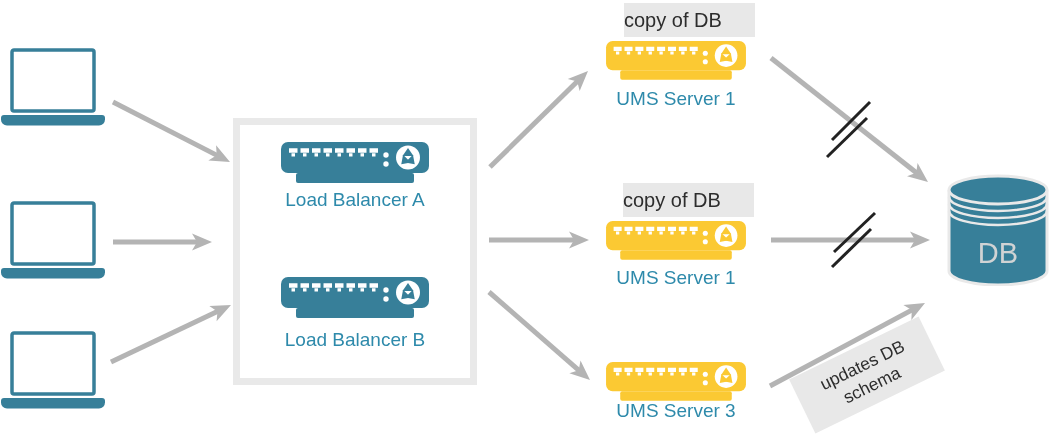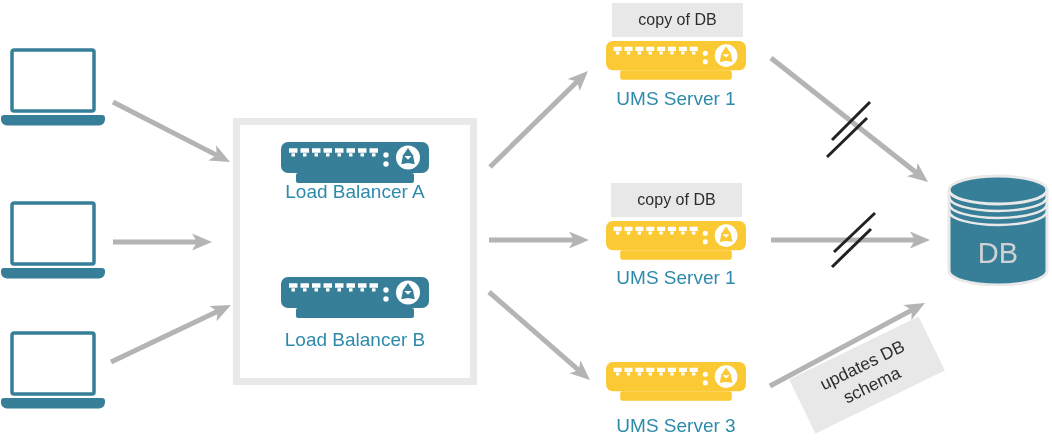--- a/index.html
+++ b/index.html
@@ -9,21 +9,21 @@
   }
   .abs{position:absolute;}
   .teal{color:var(--teal);}
   .yellow{color:var(--yellow);}
   .node-label{
     position:absolute;text-align:center;font-size:19px;line-height:24px;
     color:var(--tealText);white-space:nowrap;
   }
   .badge{
     position:absolute;background:var(--labelBg);color:var(--darkText);
-    font-size:16px;line-height:34px;height:34px;text-align:center;white-space:nowrap;
+    font-size:20px;line-height:34px;height:34px;text-align:left;white-space:nowrap;margin-left:12px;
   }
   .lb-box{
     position:absolute;left:233px;top:118px;width:230px;height:253px;
     border:7px solid var(--boxBorder);background:#fff;
   }
   .schema-note{
     position:absolute;left:795px;top:345px;width:116px;
     background:var(--labelBg);color:var(--darkText);
     font-size:17.5px;line-height:22px;text-align:center;
     padding:8px 14px;transform:rotate(-26deg);
@@ -72,21 +72,21 @@
     </svg>
   <svg class="abs teal" style="left:1px;top:331px" width="104" height="78">
       <use href="#sym-laptop"></use>
     </svg>
 
   <div class="lb-box"></div>
 
   <svg class="abs teal" style="left:280px;top:141px" width="150" height="44">
       <use href="#sym-server"></use>
     </svg>
-  <div class="node-label" style="left:240px;top:180px;width:230px">Load Balancer A</div>
+  <div class="node-label" style="left:240px;top:188px;width:230px">Load Balancer A</div>
 
   <svg class="abs teal" style="left:280px;top:276px" width="150" height="44">
       <use href="#sym-server"></use>
     </svg>
   <div class="node-label" style="left:240px;top:328px;width:230px">Load Balancer B</div>
 
   <div class="badge" style="left:612px;top:3px;width:131px">copy of DB</div>
   <svg class="abs yellow" style="left:605px;top:40px" width="142" height="41.6">
       <use href="#sym-server"></use>
     </svg>
@@ -94,21 +94,21 @@
 
   <div class="badge" style="left:611px;top:183px;width:131px">copy of DB</div>
   <svg class="abs yellow" style="left:605px;top:220px" width="142" height="41.6">
       <use href="#sym-server"></use>
     </svg>
   <div class="node-label" style="left:596px;top:266px;width:160px">UMS Server 1</div>
 
   <svg class="abs yellow" style="left:605px;top:361px" width="142" height="41.6">
       <use href="#sym-server"></use>
     </svg>
-  <div class="node-label" style="left:596px;top:414px;width:160px">UMS Server 3</div>
+  <div class="node-label" style="left:596px;top:399px;width:160px">UMS Server 3</div>
 
   <svg class="abs" style="left:946px;top:172px" width="104" height="114" viewBox="0 0 104 114">
     <path d="M3,18 V99 a49,14 0 0 0 98,0 V18" fill="var(--teal)" stroke="var(--boxBorder)" stroke-width="3"></path>
     <ellipse cx="52" cy="18" rx="49" ry="14" fill="var(--teal)" stroke="var(--boxBorder)" stroke-width="3"></ellipse>
     <path d="M3,25 a49,14 0 0 0 98,0 M3,32 a49,14 0 0 0 98,0 M3,39 a49,14 0 0 0 98,0" fill="none" stroke="var(--boxBorder)" stroke-width="2.5"></path>
     <text class="db-text" x="52" y="91" text-anchor="middle">DB</text>
   </svg>
 
   <div class="schema-note">updates DB schema</div>
 

